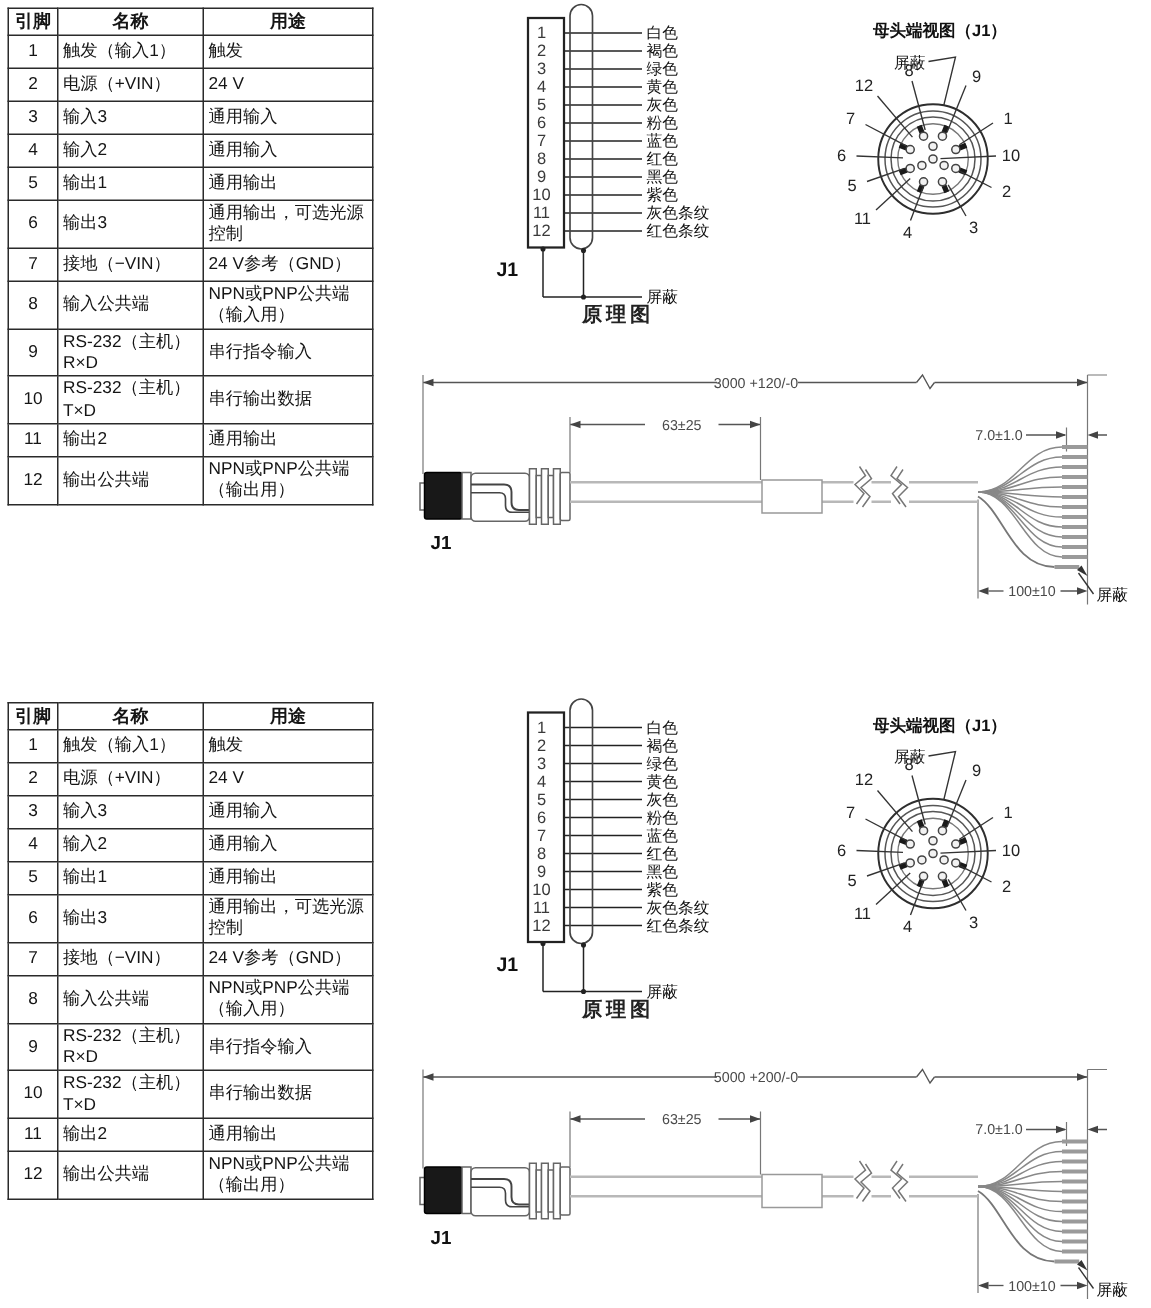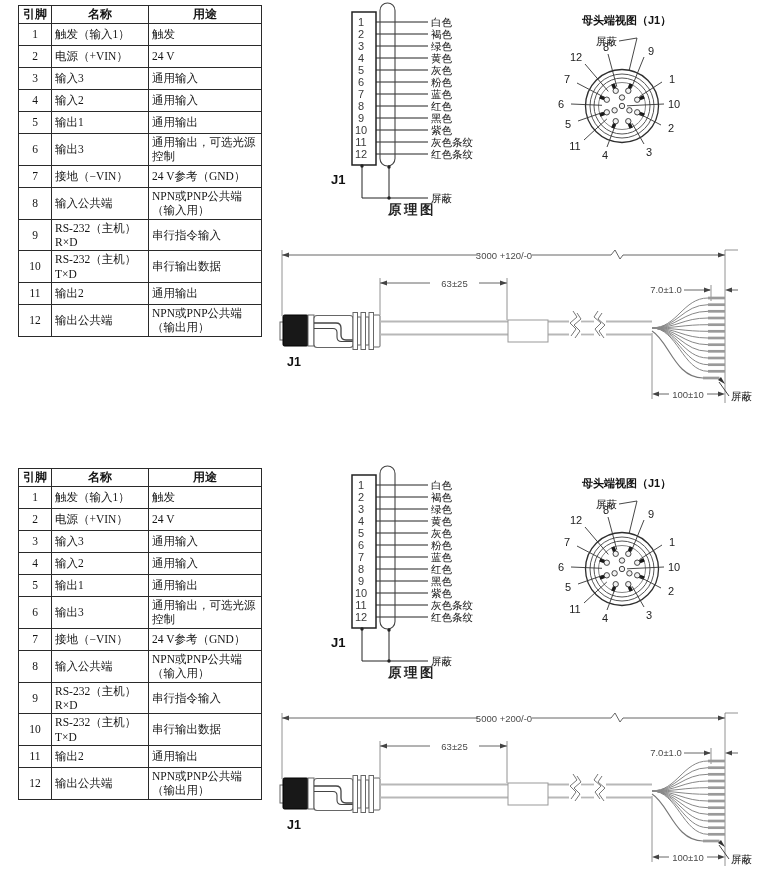--- a/index.html
+++ b/index.html
@@ -1,22 +1,22 @@
 <!DOCTYPE html>
 <html><head>
 <meta charset="utf-8">
 <style>
   html,body{margin:0;padding:0;background:#fff;}
   #app{position:relative;width:767px;height:872px;overflow:hidden;background:#fff;
        font-family:"Liberation Sans",sans-serif;}
   .panel{position:absolute;left:0;width:767px;height:463px;}
 
   
-  table.pin-table{position:absolute;left:18px;top:5px;width:243px;border-collapse:collapse;
-    table-layout:fixed;font-family:Liberation Serif, serif;font-size:11.5px;color:#151515;}
+  table.pin-table{position:absolute;left:5px;top:5px;width:243px;border-collapse:collapse;
+    table-layout:fixed;font-family:Liberation Sans, sans-serif;font-size:11.5px;color:#151515;}
   .pin-table th,.pin-table td{border:1px solid #2a2a2a;padding:1px 3px;line-height:1.25;
     vertical-align:middle;overflow:hidden;}
   .pin-table th{font-weight:bold;text-align:center;height:15px;font-size:12px;}
   .pin-table td.pin{text-align:center;}
   .pin-table tr.h22{height:22px}
   .pin-table tr.h31{height:31px}
 
   svg{position:absolute;}
   svg.schematic{left:330px;top:0px;}
   svg.connector-view{left:540px;top:5px;}

